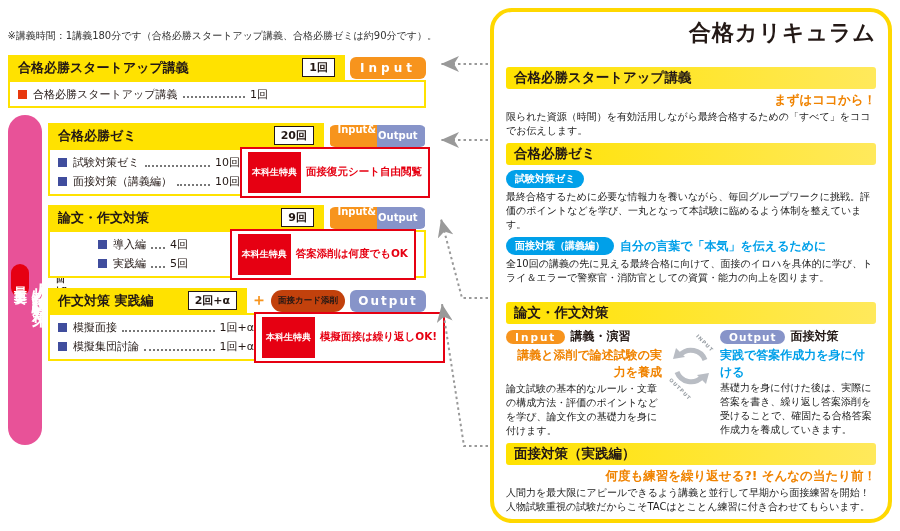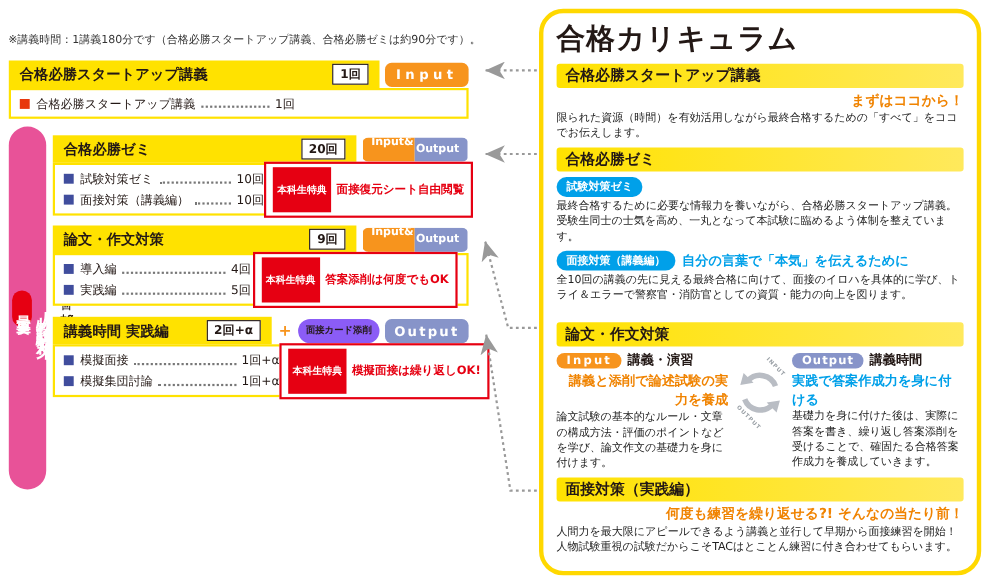--- a/index.html
+++ b/index.html
@@ -19,21 +19,21 @@
                 padding:0 6px; line-height:17px; white-space:nowrap; }
   .tab{ height:22px; margin-left:5px; border-radius:6px; display:flex; align-items:center; justify-content:center;
         color:#fff; font-weight:bold; overflow:hidden; flex:none; }
   .tab-input{ width:76px; background:#f7941d; font-size:12px; letter-spacing:4px; }
   .tab-output{ width:76px; background:#8794c9; font-size:12px; letter-spacing:2px; }
   .tab-io{ width:97px; padding:0; }
   .tab-io span{ height:100%; display:flex; align-items:center; font-size:10px; }
   .io-in{ background:#f7941d; padding:0 1px 12px 7px; }
   .io-out{ background:#8794c9; padding:0 7px 0 1px; }
   .plus{ color:#f7941d; font-weight:bold; font-size:16px; margin:0 4px; }
-  .oval{ background:#8b5cf6; border-radius:12px; height:22px; display:flex; align-items:center; justify-content:center;
+  .oval{ background:#c2410c; border-radius:12px; height:22px; display:flex; align-items:center; justify-content:center;
          font-size:8.5px; font-weight:bold; padding:0 7px; white-space:nowrap; }
   .block-body{ border:2px solid #ffe200; background:#fff; display:flex; align-items:center; padding:5px 8px; }
   .items{ display:flex; flex-direction:column; justify-content:center; gap:4px; flex:none; }
   .item{ display:flex; align-items:center; font-size:11px; }
   .bullet{ width:9px; height:9px; margin-right:6px; flex:none; }
   .b-orange{ background:#e8380d; }
   .b-navy{ background:#404d9d; }
   .leader{ flex:1; min-width:14px; border-bottom:2px dotted #777; height:8px; margin:0 5px; }
   .item-count{ white-space:nowrap; }
   .privilege{ margin-left:auto; display:flex; align-items:center; gap:5px; border:2px solid #e60012; background:#fff; padding:3px 6px; }
@@ -46,21 +46,21 @@
   .banner-badge{ background:#e60012; border-radius:13px; width:28px; padding:12px 0; display:flex; justify-content:center; }
   .banner-badge span{ writing-mode:vertical-rl; text-orientation:upright; color:#fff; font-size:13px; font-weight:bold; letter-spacing:3px; }
   .banner-title{ flex:1; display:flex; justify-content:center; padding-top:8px; }
   .banner-title span{ writing-mode:vertical-rl; text-orientation:upright; color:#fff; font-size:18px; font-weight:bold; letter-spacing:5px; }
   .banner-count{ background:#fff; border-radius:9px; width:26px; padding:3px 1px; margin-bottom:2px; text-align:center;
                  font-size:8.5px; font-weight:bold; line-height:1.25; }
 
   
   .panel{ position:absolute; left:490px; top:8px; width:402px; height:515px; background:#fff;
           border:4px solid #ffd800; border-radius:22px; padding:4px 12px 8px; overflow:hidden; }
-  .panel-title{ text-align:left; font-size:26px; font-weight:bold; letter-spacing:1px; margin:2px 0 5px; }
+  .panel-title{ text-align:right; font-size:22px; font-weight:bold; letter-spacing:1px; margin:2px 0 19px; }
   .sec-header{ background:linear-gradient(90deg,#ffe200,#ffe95c); font-size:13.5px; font-weight:bold;
                padding:2px 8px; border-radius:3px; margin:5px 0 3px; }
   .lead-orange{ color:#f08300; font-weight:bold; font-size:12.5px; margin:2px 0 1px;text-align:right; }
   .body-text{ font-size:10px; line-height:1.4; color:#222; }
   .bt-min{ min-height:40px; }
   .sub-head{ display:flex; align-items:center; gap:6px; margin:5px 0 2px; }
   .pill-blue{ background:#00a0e9; color:#fff; font-size:10px; font-weight:bold; border-radius:9px; padding:2px 9px; white-space:nowrap; }
   .lead-blue{ color:#00a0e9; font-weight:bold; font-size:12px; }
   .io-cols{ display:flex; gap:6px; margin-top:4px; min-height:110px; }
   .io-col{ flex:1; }
@@ -152,21 +152,21 @@
       <div class="bh-main">
         <span class="bh-title">論文・作文対策</span>
         <span class="count-badge">9回</span>
       </div>
       <div class="tab tab-io">
         <span class="io-in">Input&amp;</span>
         <span class="io-out">Output</span>
       </div>
     </div>
     <div class="block-body" style="height:48px;">
-      <div class="items" style="width:170px;">
+      <div class="items" style="width:170px;align-items:center;">
         <div class="item">
           <span class="bullet b-navy"></span>
           <span>導入編</span>
           <span class="leader"></span>
           <span class="item-count">4回</span>
         </div>
         <div class="item">
           <span class="bullet b-navy"></span>
           <span>実践編</span>
           <span class="leader"></span>
@@ -176,21 +176,21 @@
       <div class="privilege">
         <span class="priv-badge">本科生特典</span>
         <span class="priv-text">答案添削は何度でもOK</span>
       </div>
     </div>
   </div>
 
   <div class="block" style="left:48px; top:288px; width:378px;">
     <div class="block-header">
       <div class="bh-main">
-        <span class="bh-title">講義時間 実践編</span>
+        <span class="bh-title">作文対策 実践編</span>
         <span class="count-badge">2回+α</span>
       </div>
       <span class="plus">＋</span>
       <span class="oval">面接カード添削</span>
       <div class="tab tab-output">Output</div>
     </div>
     <div class="block-body" style="height:48px;">
       <div class="items" style="width:196px;">
         <div class="item">
           <span class="bullet b-navy"></span>
@@ -216,21 +216,21 @@
     <div class="panel-title">合格カリキュラム</div>
 
     <div class="sec-header">合格必勝スタートアップ講義</div>
     <div class="lead-orange">まずはココから！</div>
     <div class="body-text" style="min-height:28px;">限られた資源（時間）を有効活用しながら最終合格するための「すべて」をココでお伝えします。</div>
 
     <div class="sec-header">合格必勝ゼミ</div>
     <div class="sub-head">
       <span class="pill-blue">試験対策ゼミ</span>
     </div>
-    <div class="body-text bt-min">最終合格するために必要な情報力を養いながら、合格必勝スタートアップ講義。受験生同士の士気を高め、一丸となって本試験に臨めるよう体制を整えています。</div>
+    <div class="body-text bt-min">最終合格するために必要な情報力を養いながら、毎回グループワークに挑戦。評価のポイントなどを学び、一丸となって本試験に臨めるよう体制を整えています。</div>
     <div class="sub-head">
       <span class="pill-blue">面接対策（講義編）</span>
       <span class="lead-blue">自分の言葉で「本気」を伝えるために</span>
     </div>
     <div class="body-text bt-min">全10回の講義の先に見える最終合格に向けて、面接のイロハを具体的に学び、トライ＆エラーで警察官・消防官としての資質・能力の向上を図ります。</div>
 
     <div class="sec-header">論文・作文対策</div>
     <div class="io-cols">
       <div class="io-col">
         <div class="col-head">
@@ -246,21 +246,21 @@
           <polygon points="7,4 16,13 4,15" fill="#b9bdc4"></polygon>
           <path d="M8 28 A15 15 0 0 0 33 33" fill="none" stroke="#b9bdc4" stroke-width="5"></path>
           <polygon points="37,40 28,31 40,29" fill="#b9bdc4"></polygon>
         </svg>
         <span class="cycle-label cl-top">INPUT</span>
         <span class="cycle-label cl-bottom">OUTPUT</span>
       </div>
       <div class="io-col">
         <div class="col-head">
           <span class="pill-purple">Output</span>
-          <span class="col-label">講義時間</span>
+          <span class="col-label">面接対策</span>
         </div>
         <div class="lead-blue lead-sm" style="font-weight:bold;">実践で答案作成力を身に付ける</div>
         <div class="body-text">基礎力を身に付けた後は、実際に答案を書き、繰り返し答案添削を受けることで、確固たる合格答案作成力を養成していきます。</div>
       </div>
     </div>
 
     <div class="sec-header">面接対策（実践編）</div>
     <div class="lead-orange">何度も練習を繰り返せる?! そんなの当たり前！</div>
     <div class="body-text">人間力を最大限にアピールできるよう講義と並行して早期から面接練習を開始！人物試験重視の試験だからこそTACはとことん練習に付き合わせてもらいます。</div>
   </div>

